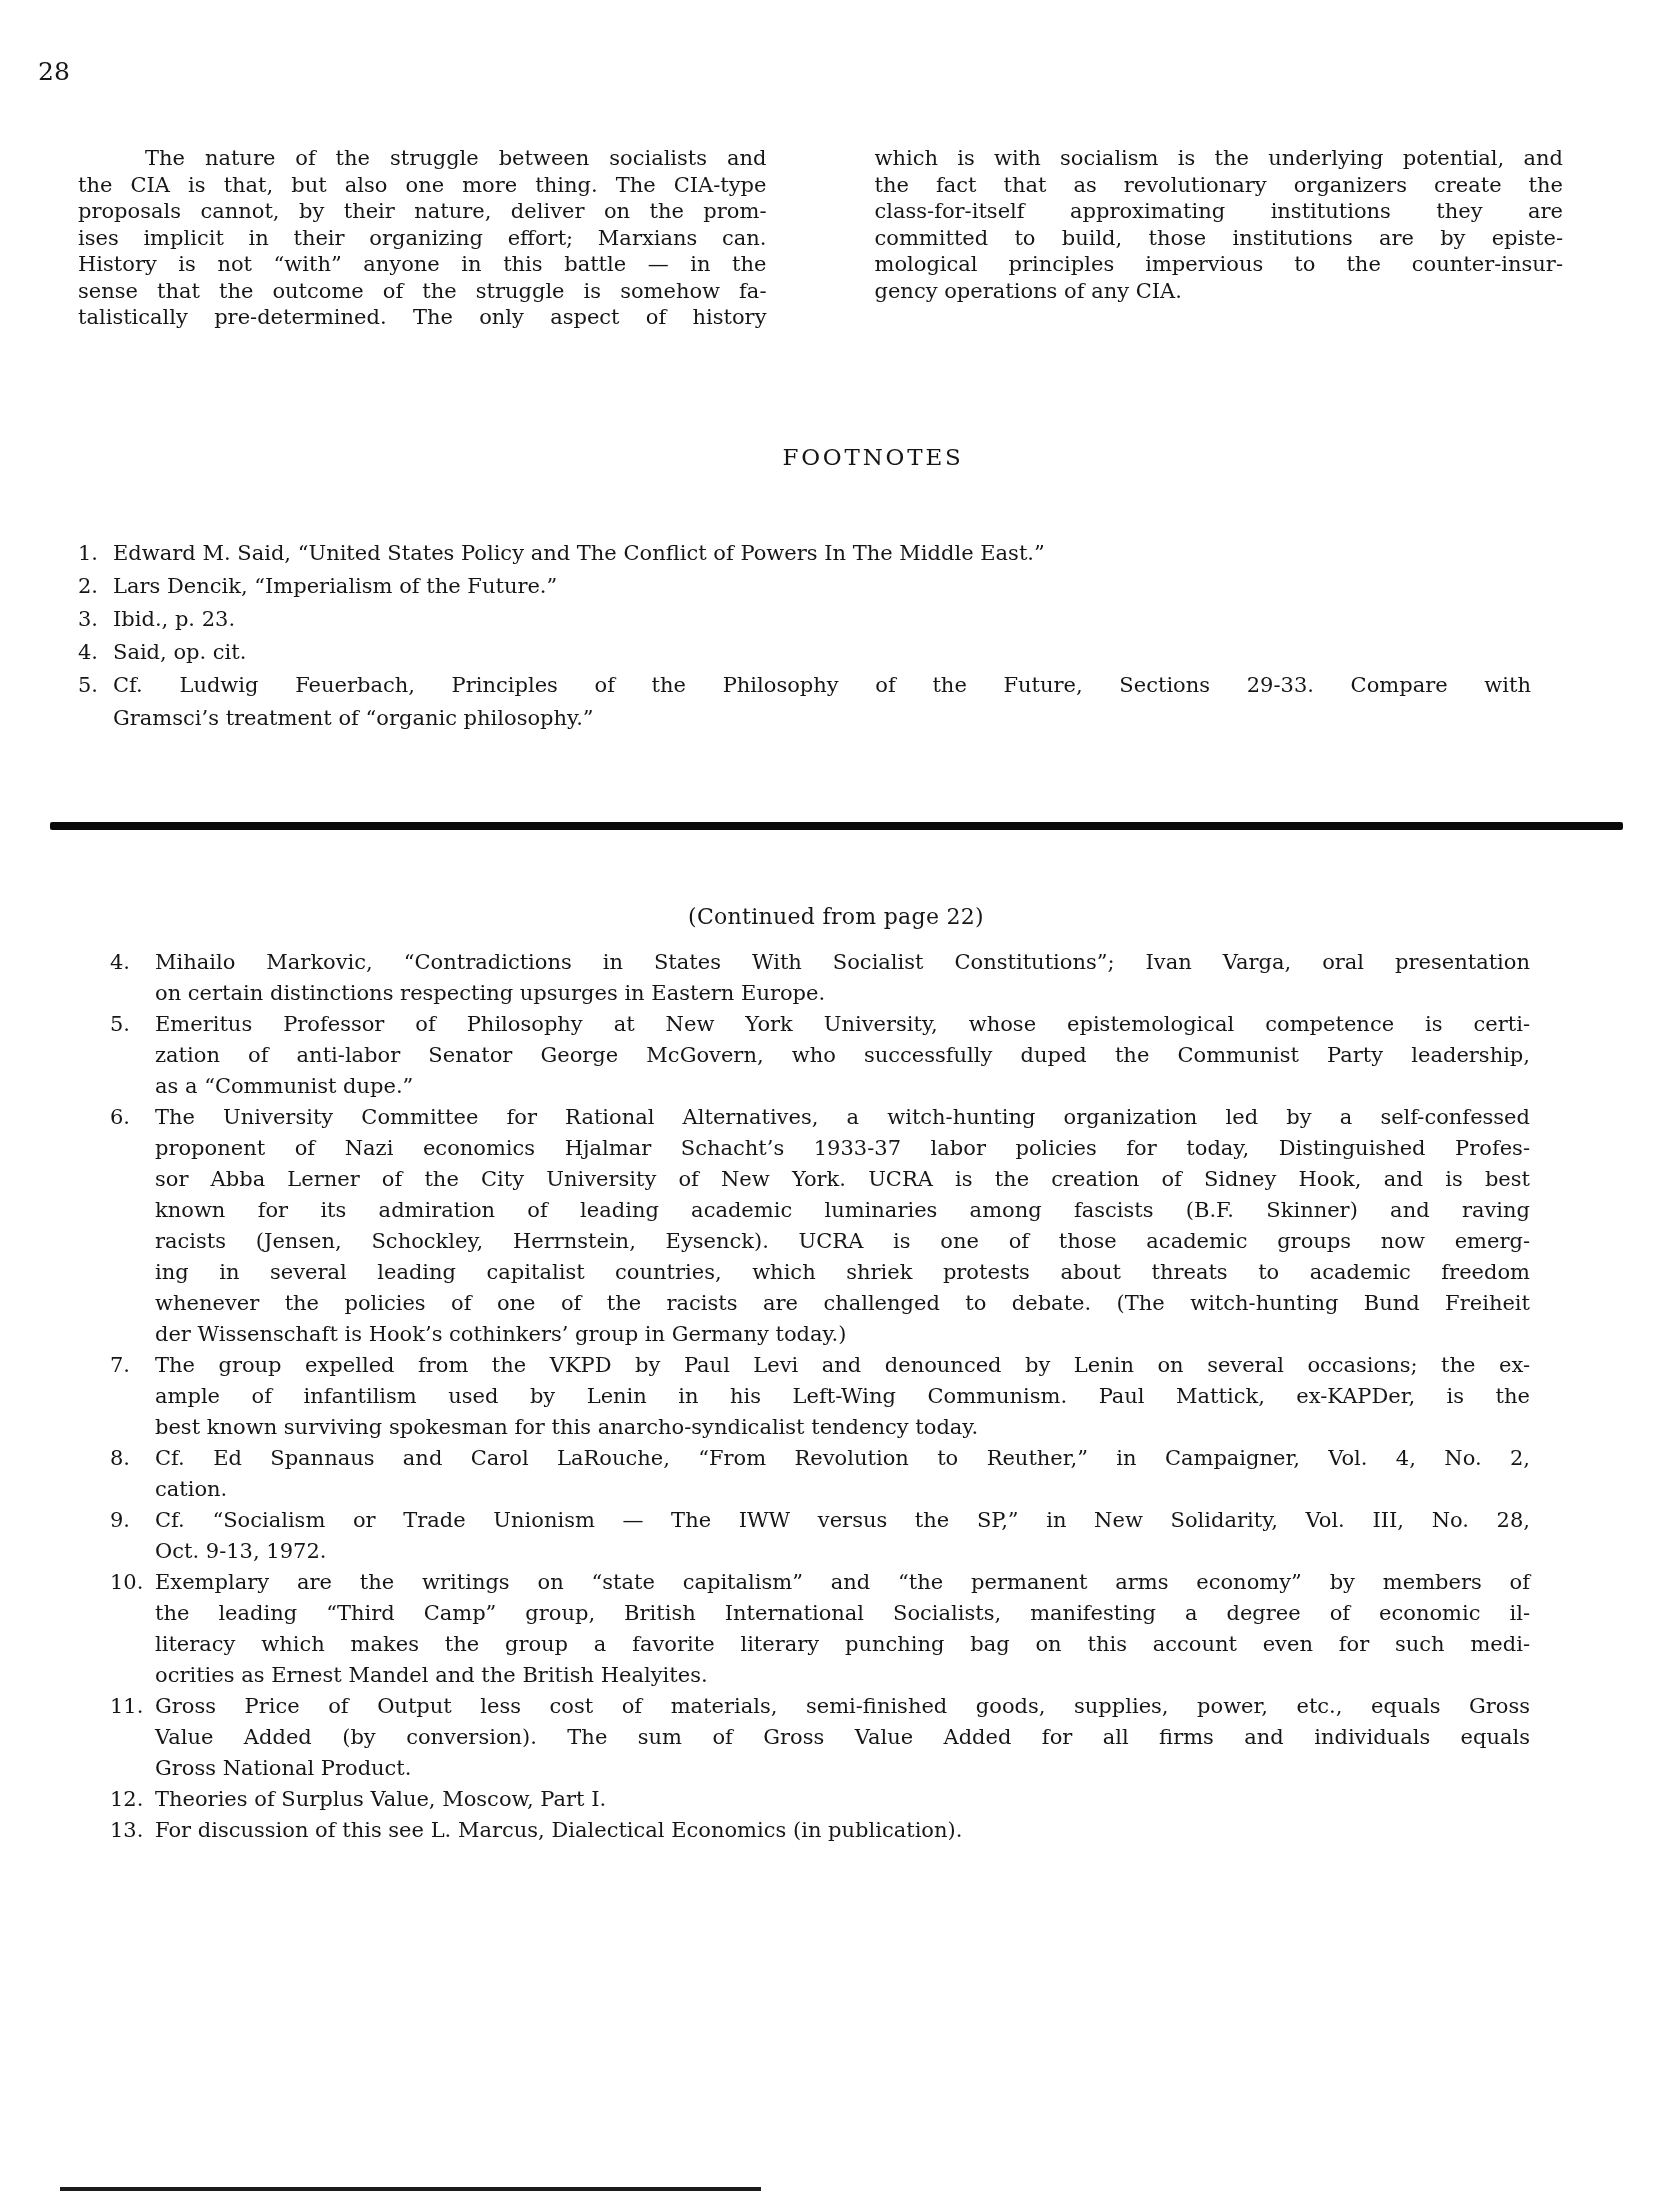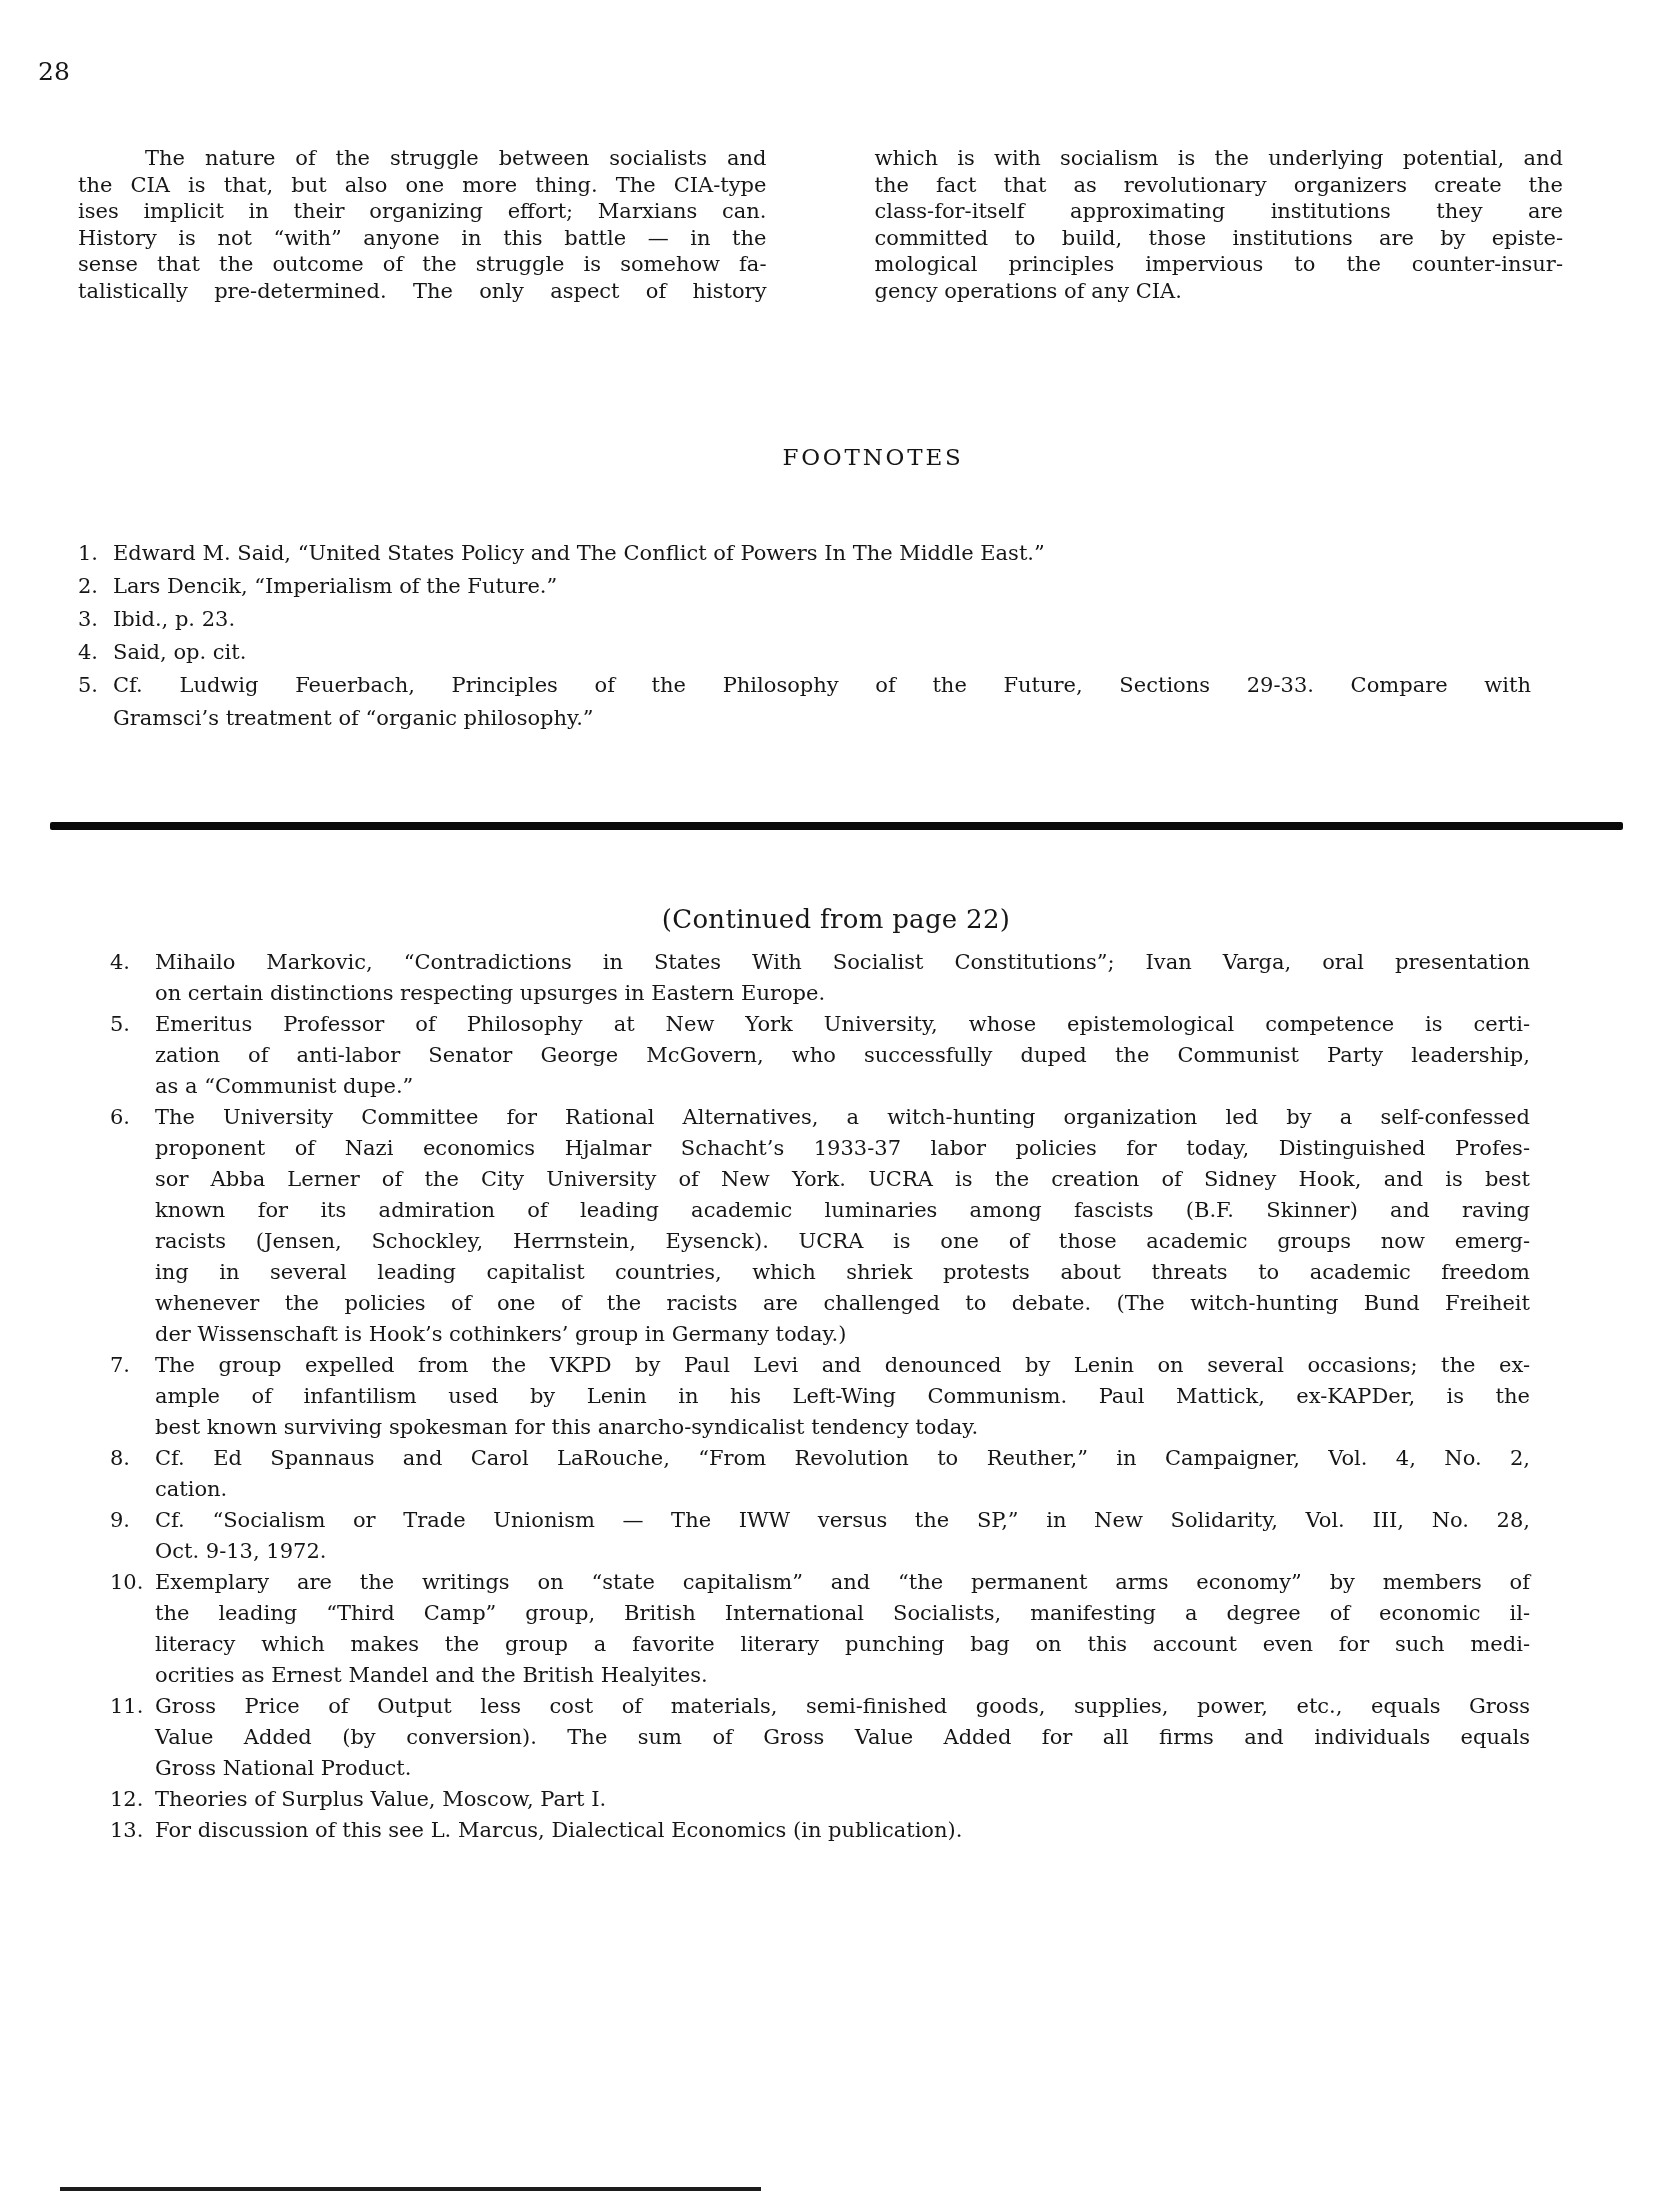--- a/index.html
+++ b/index.html
@@ -27,21 +27,21 @@
   .line.jl { text-align: justify; text-align-last: justify; white-space: normal; }
   .line.ll { text-align: left; text-align-last: left; }
   .line.indent { text-indent: 67px; }
 
   .section-heading {
     position: absolute; left: 0; width: 1672px;
     text-align: center;
     font-size: 23px; letter-spacing: 2.8px;
   }
   #footnotes-heading { top: 444px; padding-left: 37px; }
-  #continued-heading { top: 904px; letter-spacing: 0.3px; font-size: 26px; }
+  #continued-heading { top: 904px; letter-spacing: 0.3px; font-size: 22px; }
 
   .fn-list { position: absolute; }
   #fn-list-top { left: 78px; top: 537px; width: 1453px; }
   #fn-list-top .fn { padding-left: 35px; }
   #fn-list-top .fn-num { position: absolute; left: 0; }
   #fn-list-top .line, #fn-list-top .fn-num { font-size: 21px; line-height: 33px; }
 
   #fn-list-continued { left: 110px; top: 947px; width: 1420px; }
   #fn-list-continued .fn { padding-left: 45px; }
   #fn-list-continued .fn-num { position: absolute; left: 0; width: 36px; }
@@ -63,20 +63,21 @@
 </style>
 </head>
 <body>
 
 <div class="page-number">28</div>
 
 <div class="columns">
   <div class="col" id="left-column">
       <div class="line jl indent">The nature of the struggle between socialists and</div>
       <div class="line jl">the CIA is that, but also one more thing. The CIA-type</div>
+      <div class="line jl">proposals cannot, by their nature, deliver on the prom-</div>
       <div class="line jl">ises implicit in their organizing effort; Marxians can.</div>
       <div class="line jl">History is not “with” anyone in this battle — in the</div>
       <div class="line jl">sense that the outcome of the struggle is somehow fa-</div>
       <div class="line jl">talistically pre-determined. The only aspect of history</div>
     </div>
   <div class="col" id="right-column">
       <div class="line jl">which is with socialism is the underlying potential, and</div>
       <div class="line jl">the fact that as revolutionary organizers create the</div>
       <div class="line jl">class-for-itself approximating institutions they are</div>
       <div class="line jl">committed to build, those institutions are by episte-</div>

